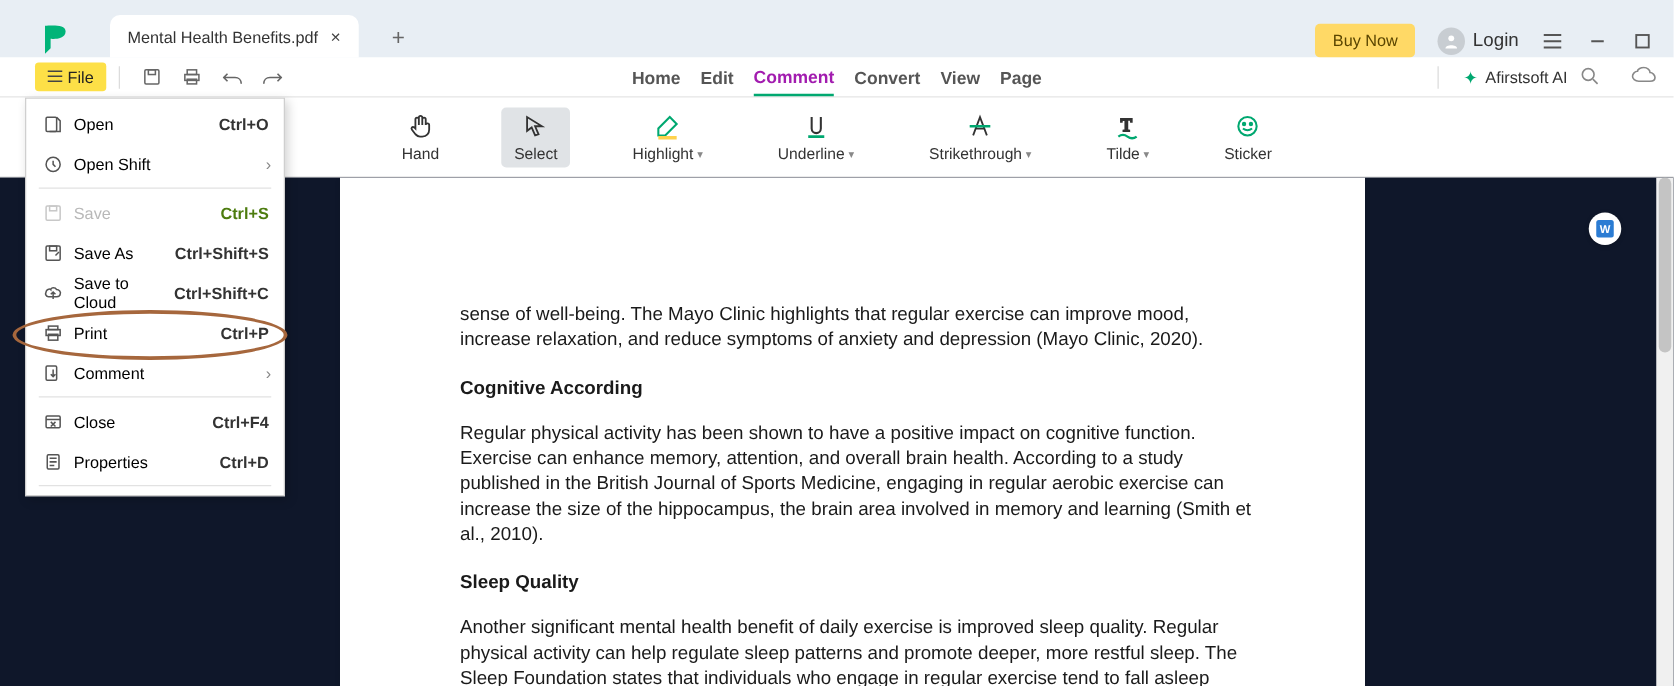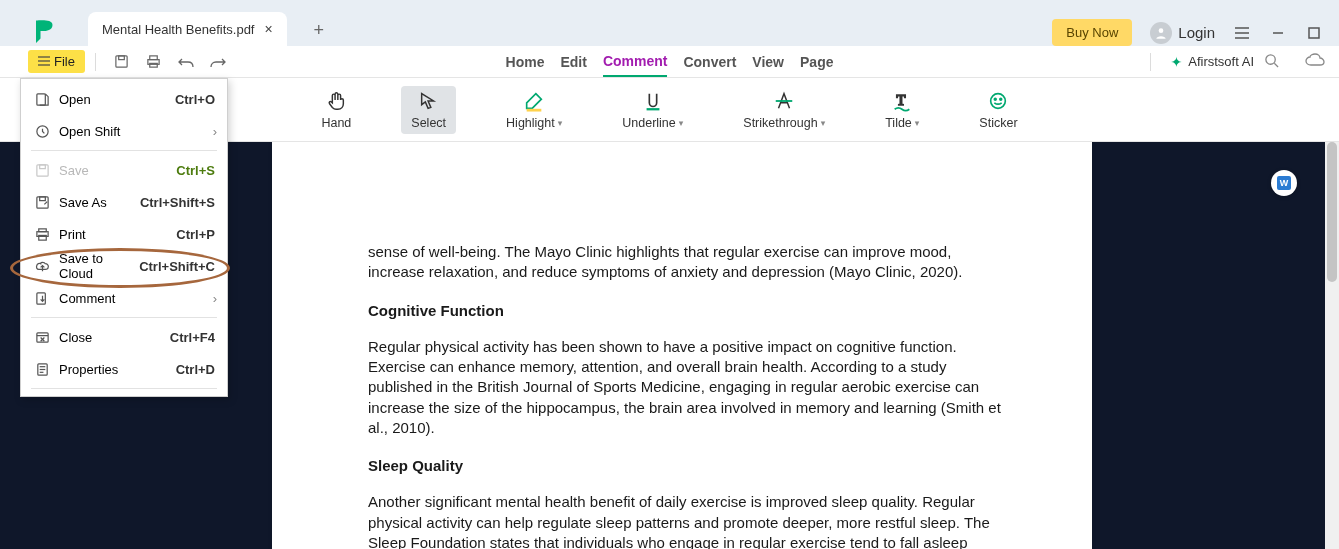--- a/index.html
+++ b/index.html
@@ -252,21 +252,21 @@
       </div>
       <div class="tool-label-row">
         <span>Sticker</span>
       </div>
     </div>
   </div>
 
 <div class="doc-area">
   <div class="page" id="page">
       <p>sense of well-being. The Mayo Clinic highlights that regular exercise can improve mood, increase relaxation, and reduce symptoms of anxiety and depression (Mayo Clinic, 2020).</p>
-      <p class="heading">Cognitive Function</p>
+      <p class="heading">Cognitive According</p>
       <p>Regular physical activity has been shown to have a positive impact on cognitive function. Exercise can enhance memory, attention, and overall brain health. According to a study published in the British Journal of Sports Medicine, engaging in regular aerobic exercise can increase the size of the hippocampus, the brain area involved in memory and learning (Smith et al., 2010).</p>
       <p class="heading">Sleep Quality</p>
       <p>Another significant mental health benefit of daily exercise is improved sleep quality. Regular physical activity can help regulate sleep patterns and promote deeper, more restful sleep. The Sleep Foundation states that individuals who engage in regular exercise tend to fall asleep</p>
     </div>
   <div class="scroll-track">
     <div class="scroll-thumb"></div>
   </div>
 </div>
 
 <div class="file-menu" id="file-menu">
@@ -308,37 +308,37 @@
           <rect x="5" y="2" width="6" height="4"></rect>
           <path d="M10 10 L13 7"></path>
         </svg>
       </span>
       <span class="fm-label">Save As</span>
       <span class="fm-shortcut">Ctrl+Shift+S</span>
     </div>
     <div class="fm-item">
       <span class="fm-icon">
         <svg width="15" height="15" viewBox="0 0 16 16" fill="none" stroke="currentColor" stroke-width="1.3">
+          <path d="M4 11 C2 11 1 9 2 7 C2 5 5 4 6 5 C6 3 10 3 11 5 C13 5 15 7 14 9 C14 11 12 11 11 11 Z"></path>
+          <path d="M8 7 V13 M6 9 L8 7 L10 9"></path>
+        </svg>
+      </span>
+      <span class="fm-label">Save to Cloud</span>
+      <span class="fm-shortcut">Ctrl+Shift+C</span>
+    </div>
+    <div class="fm-item">
+      <span class="fm-icon">
+        <svg width="15" height="15" viewBox="0 0 16 16" fill="none" stroke="currentColor" stroke-width="1.3">
           <rect x="4" y="2" width="8" height="3"></rect>
           <rect x="2" y="5" width="12" height="5"></rect>
           <rect x="4" y="9" width="8" height="5"></rect>
         </svg>
       </span>
       <span class="fm-label">Print</span>
       <span class="fm-shortcut">Ctrl+P</span>
-    </div>
-    <div class="fm-item">
-      <span class="fm-icon">
-        <svg width="15" height="15" viewBox="0 0 16 16" fill="none" stroke="currentColor" stroke-width="1.3">
-          <path d="M4 11 C2 11 1 9 2 7 C2 5 5 4 6 5 C6 3 10 3 11 5 C13 5 15 7 14 9 C14 11 12 11 11 11 Z"></path>
-          <path d="M8 7 V13 M6 9 L8 7 L10 9"></path>
-        </svg>
-      </span>
-      <span class="fm-label">Save to Cloud</span>
-      <span class="fm-shortcut">Ctrl+Shift+C</span>
     </div>
     <div class="fm-item">
       <span class="fm-icon">
         <svg width="15" height="15" viewBox="0 0 16 16" fill="none" stroke="currentColor" stroke-width="1.3">
           <rect x="2" y="2" width="9" height="12" rx="1"></rect>
           <path d="M8 5 V11 M6 9 L8 11 L10 9"></path>
         </svg>
       </span>
       <span class="fm-label">Comment</span>
       <span class="fm-sub">›</span>

